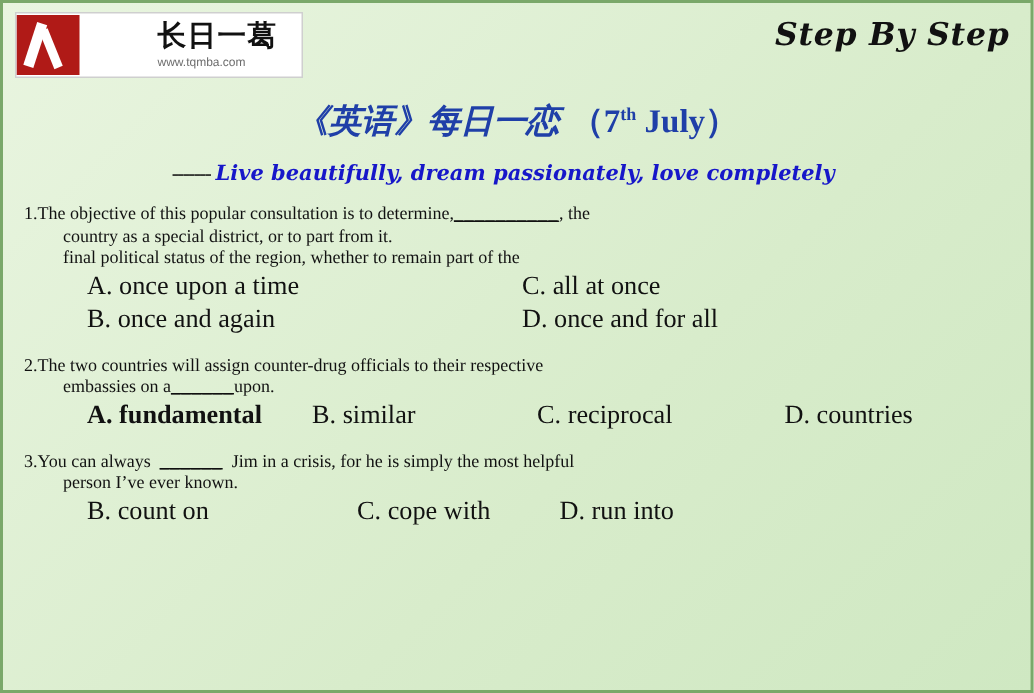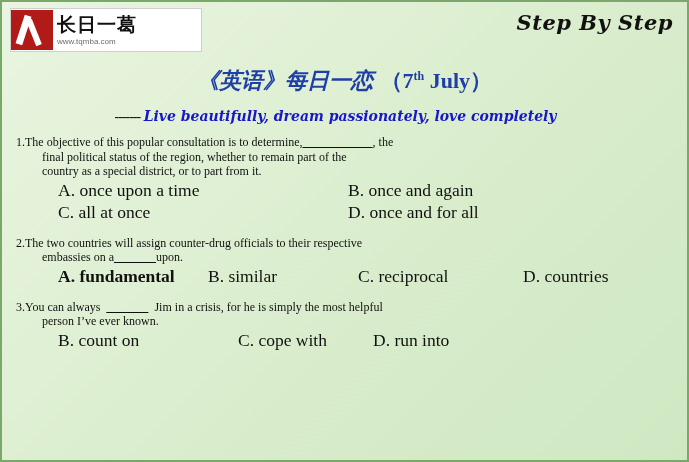--- a/index.html
+++ b/index.html
@@ -32,20 +32,21 @@
     position: absolute;
     left: 8px;
     top: 6px;
     width: 190px;
     height: 42px;
     background: #ffffff;
     border: 1px solid #cfcfcf;
     display: flex;
     align-items: center;
     overflow: hidden;
+    gap: 48px;
   }
   .logo-mark {
     width: 42px;
     height: 40px;
     background: #b01a17;
     position: relative;
     flex: 0 0 auto;
     margin-right: 4px;
   }
   .logo-mark .stroke1 {
@@ -203,27 +204,27 @@
   <div class="motto-row">
     <span class="motto-dashes">-------</span>
     <span class="motto">Live beautifully, dream passionately, love completely</span>
   </div>
 
   <div class="questions">
 
     <div class="q">
       <div class="q-body">
         <span class="q-num">1.</span><span>The objective of this popular consultation is to determine,</span><span class="blank">__________</span><span>, the</span>
+        <span class="q-indent">country as a special district, or to part from it.</span>
         <span class="q-indent">final political status of the region, whether to remain part of the</span>
-        <span class="q-indent">country as a special district, or to part from it.</span>
       </div>
       <div class="opts opt-grid2">
         <span>A. once upon a time</span>
+        <span>C. all at once</span>
         <span>B. once and again</span>
-        <span>C. all at once</span>
         <span>D. once and for all</span>
       </div>
     </div>
 
     <div class="q">
       <div class="q-body">
         <span class="q-num">2.</span><span>The two countries will assign counter-drug officials to their respective</span>
         <span class="q-indent"><span>embassies on a</span><span class="blank">______</span><span>upon.</span></span>
       </div>
       <div class="opts opt-row-flex">

